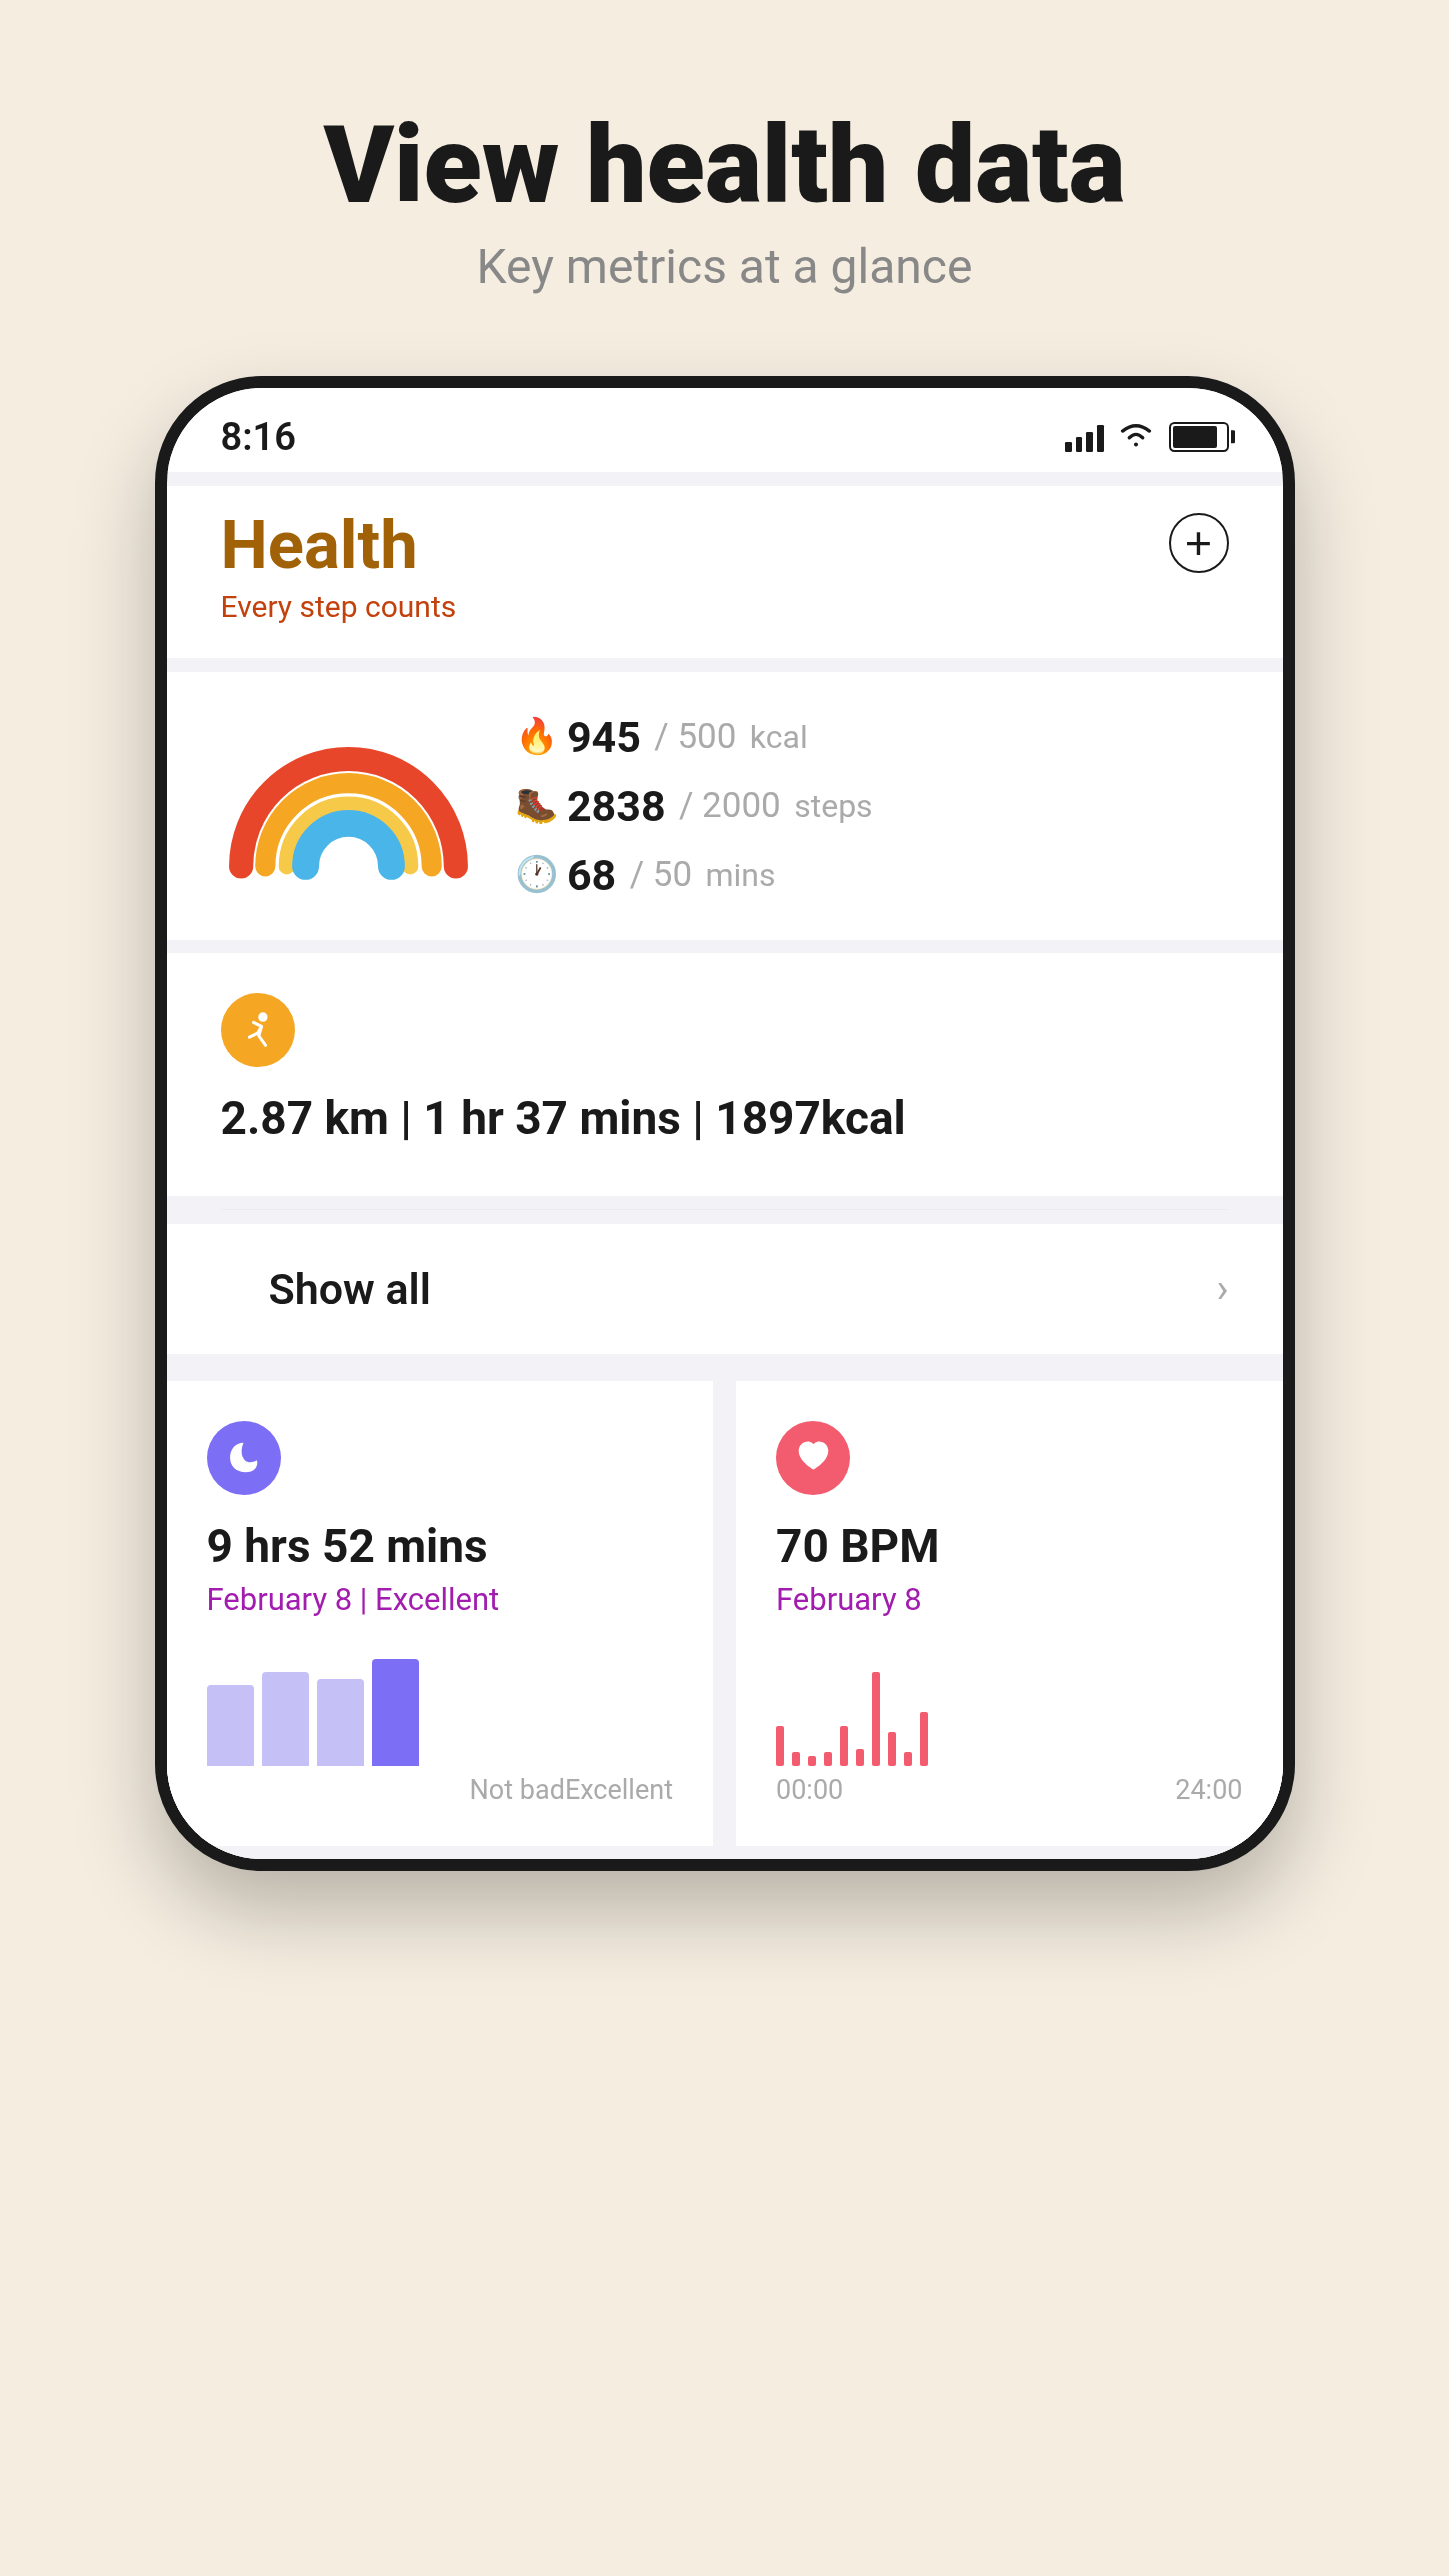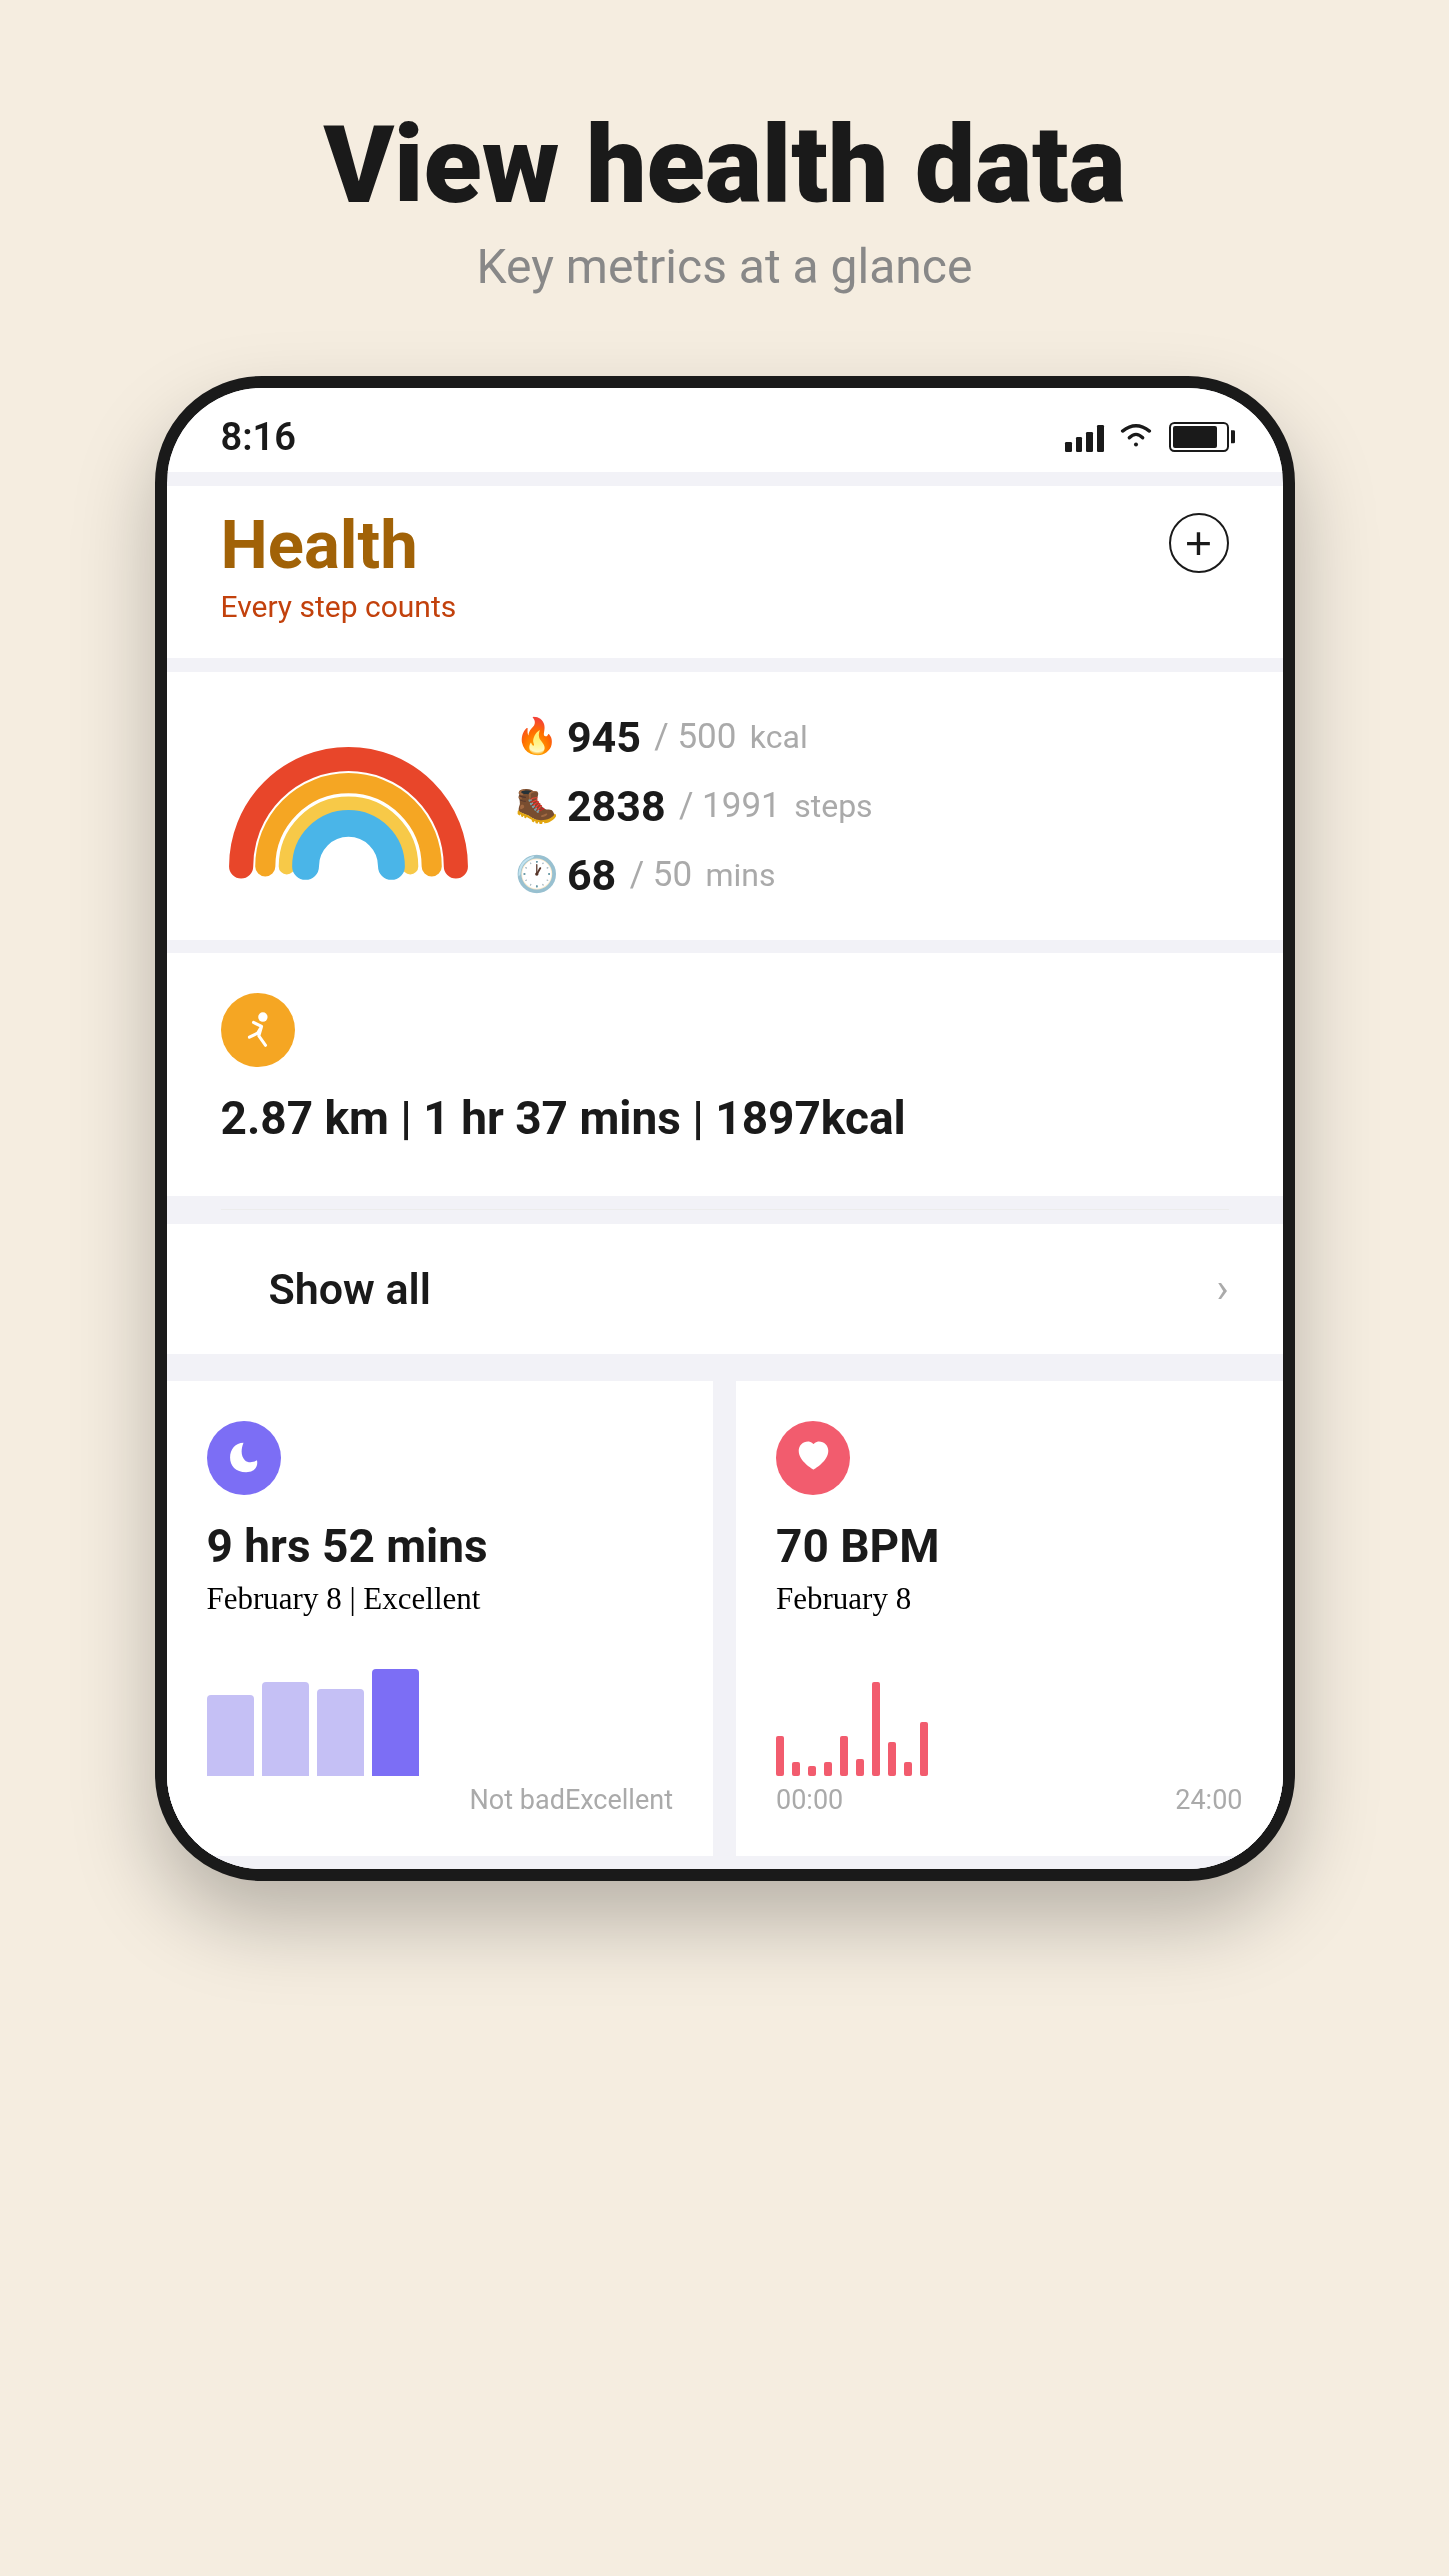--- a/index.html
+++ b/index.html
@@ -297,23 +297,22 @@
 
     .metric-value {
       font-size: 46px;
       font-weight: 700;
       color: #1a1a1a;
       margin-bottom: 8px;
     }
 
     .metric-detail {
       font-size: 31px;
-      color: #000000;
-      margin-bottom: 38px;
-      font-family: Liberation Serif, serif;
+      color: #a21caf;
+      margin-bottom: 27px;
     }
 
     
     .sleep-bars {
       display: flex;
       align-items: flex-end;
       gap: 8px;
       height: 121px;
     }
 
@@ -434,21 +433,21 @@
       <div class="activity-stats">
         <div class="stat-row">
           <span class="stat-icon">🔥</span>
           <span class="stat-value">945</span>
           <span class="stat-goal"> / <span>500</span></span>
           <span class="stat-unit">kcal</span>
         </div>
         <div class="stat-row">
           <span class="stat-icon">🥾</span>
           <span class="stat-value">2838</span>
-          <span class="stat-goal"> / <span>1991</span></span>
+          <span class="stat-goal"> / <span>2000</span></span>
           <span class="stat-unit">steps</span>
         </div>
         <div class="stat-row">
           <span class="stat-icon">🕐</span>
           <span class="stat-value">68</span>
           <span class="stat-goal"> / <span>50</span></span>
           <span class="stat-unit">mins</span>
         </div>
       </div>
     </div>

